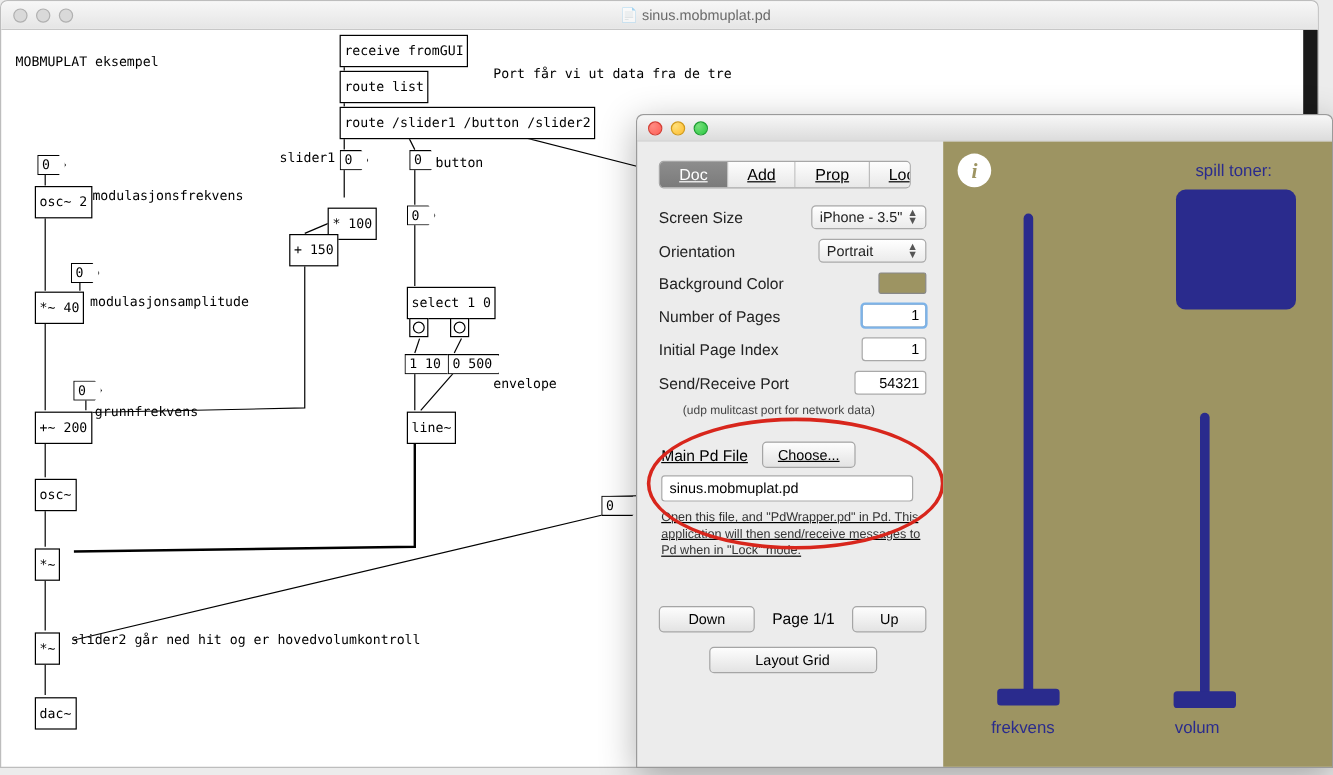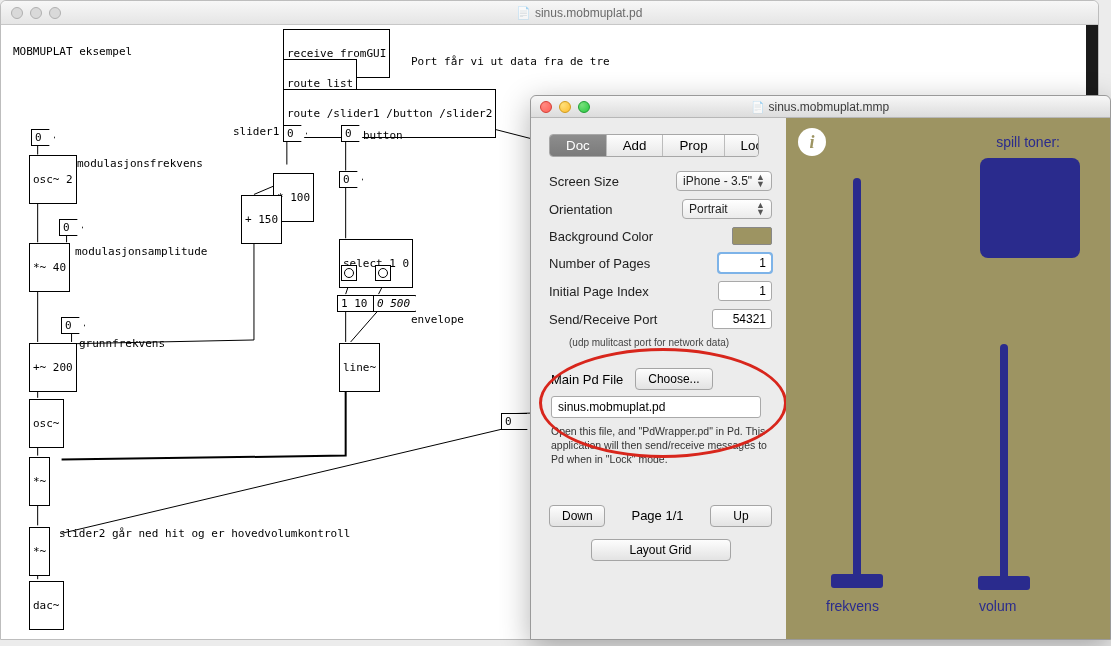--- a/index.html
+++ b/index.html
@@ -38,21 +38,21 @@
     position: absolute; left:0; top:24px; right:0; bottom:0;
     font-family: "DejaVu Sans Mono","Courier New",monospace;
     font-size: 11px;
   }
   .canvas svg { position:absolute; left:0; top:0; width:100%; height:100%; pointer-events:none; }
 
   .pdbox {
     position:absolute;
     background:#fff;
     border:1px solid #000;
-    padding:17px 3px;
+    padding:6px 3px;
     white-space:nowrap;
   }
   .nbx { 
     position:absolute;
     background:#fff;
     border:1px solid #000;
     padding:1px 6px 1px 3px;
     min-width:24px;
     clip-path: polygon(0 0, calc(100% - 6px) 0, 100% 50%, calc(100% - 6px) 100%, 0 100%);
   }
@@ -110,20 +110,21 @@
   .seg {
     display:flex; width: 210px;
     border:1px solid #a7a7a7; border-radius:4px; overflow:hidden;
     margin-bottom: 14px; font-size:12px;
   }
   .seg button {
     flex:1; padding:3px 16px;
     background:linear-gradient(#fdfdfd,#e8e8e8);
     border:none; border-right:1px solid #bcbcbc;
     cursor:pointer;
+    text-decoration:underline;
   }
   .seg button:last-child{border-right:none;}
   .seg button.active{ background:linear-gradient(#8d8d8d,#7b7b7b); color:#fff; }
 
   .row { display:flex; align-items:center; margin:8px 0; font-size:13px; color:#222; }
   .row .lbl { flex:1; }
   .stepper, .select {
     border:1px solid #a9a9a9; border-radius:4px;
     background:linear-gradient(#fff,#ebebeb);
     padding:2px 6px; font-size:12px;
@@ -135,21 +136,21 @@
     padding:2px 5px; font-size:12px; text-align:right;
     background:#fff;
   }
   .nfield.focus { outline:2px solid #7db3e8; outline-offset:-1px; }
   .swatch {
     width:40px; height:18px; border:1px solid #888; background:#9d9462;
     border-radius:2px;
   }
   .hint { font-size:10px; color:#444; margin-left:20px; }
 
-  .pd-section { position:relative; margin-top:14px; padding:6px 2px 10px 2px; }
+  .pd-section { position:relative; margin-top:14px; padding:6px 2px 10px 2px;text-decoration:underline; }
   .pd-section .ring {
     position:absolute; left:-10px; top:-14px; width:248px; height:110px;
     border:3px solid #d8261c; border-radius:50%;
     pointer-events:none;
   }
   .choose-row{ display:flex; align-items:center; gap:12px; margin-bottom:6px; font-size:13px;}
   .btn {
     border:1px solid #a5a5a5; border-radius:4px;
     background:linear-gradient(#fdfdfd,#e3e3e3);
     padding:3px 12px; font-size:12px; cursor:pointer;
@@ -270,21 +271,21 @@
     <div class="pdbox" style="left:272px; top:148px;">* 100</div>
     <div class="pdbox" style="left:240px; top:170px;">+ 150</div>
 
     <div class="nbx" style="left:340px; top:100px;">0</div>
     <div class="plain" style="left:362px; top:104px;">button</div>
     <div class="nbx" style="left:338px; top:146px;">0</div>
     <div class="pdbox" style="left:338px; top:214px;">select 1 0</div>
     <div class="bang" style="left:340px; top:240px;"></div>
     <div class="bang" style="left:374px; top:240px;"></div>
     <div class="msg" style="left:336px; top:270px;">1 10</div>
-    <div class="msg" style="left:372px; top:270px;font-style:italic;">0 500</div>
+    <div class="msg" style="left:372px; top:270px;">0 500</div>
     <div class="plain" style="left:410px; top:288px;">envelope</div>
     <div class="pdbox" style="left:338px; top:318px;">line~</div>
 
     <div class="plain" style="left:528px; top:126px;">slider2</div>
     <div class="nbx" style="left:576px; top:124px;">0</div>
     <div class="nbx" style="left:500px; top:388px; min-width:32px;">0</div>
 
     <div class="nbx" style="left:30px;  top:104px;">0</div>
     <div class="pdbox" style="left:28px;  top:130px;">osc~ 2</div>
     <div class="plain" style="left:76px;  top:132px;text-align:right;">modulasjonsfrekvens</div>
@@ -310,21 +311,20 @@
   <div class="strip"></div>
 </div>
 
 <div class="editor">
   <div class="editor-titlebar">
     <div class="traffic">
       <div class="tl tlr"></div>
       <div class="tl tly"></div>
       <div class="tl tlg"></div>
     </div>
-    <div class="editor-title">sinus.mobmuplat.mmp</div>
   </div>
 
   <div class="editor-body">
 
     <div class="config-pane">
 
       <div class="seg">
         <button class="active">Doc</button>
         <button>Add</button>
         <button>Prop</button>
@@ -378,21 +378,21 @@
         <div class="ring"></div>
         <div class="choose-row">
           <span>Main Pd File</span>
           <button class="btn">Choose...</button>
         </div>
         <input class="filefield" value="sinus.mobmuplat.pd" style="">
         <div class="explain">Open this file, and "PdWrapper.pd" in Pd. This application will then send/receive messages to Pd when in "Lock" mode.</div>
       </div>
 
       <div class="pager">
-        <button class="btn" style="width:56px">Down</button>
+        <button class="btn" style="width:80px">Down</button>
         <div class="mid">Page 1/1</div>
         <button class="btn" style="width:62px">Up</button>
       </div>
       <div class="layout-row">
         <button class="btn" style="width:140px">Layout Grid</button>
       </div>
     </div>
 
     <div class="device-pane">
       <div class="info-dot">i</div>

